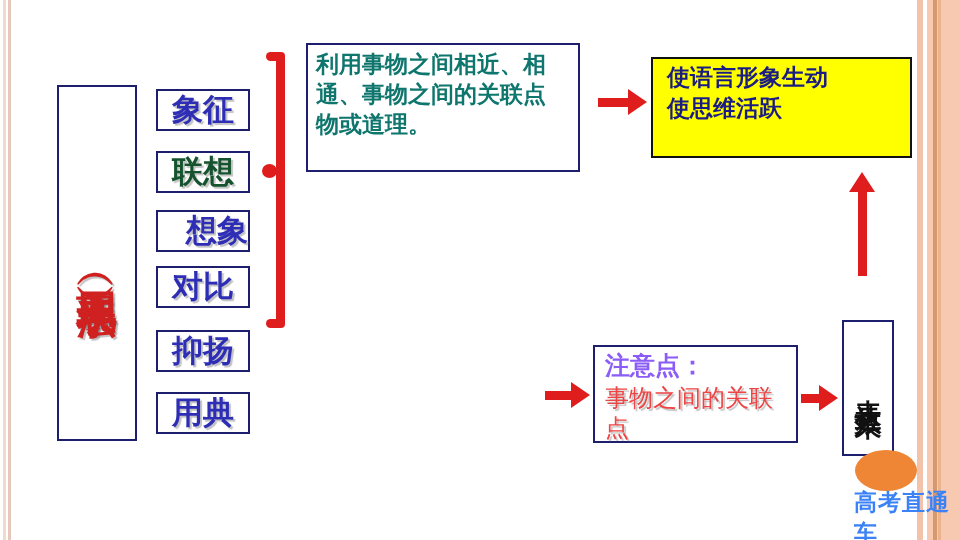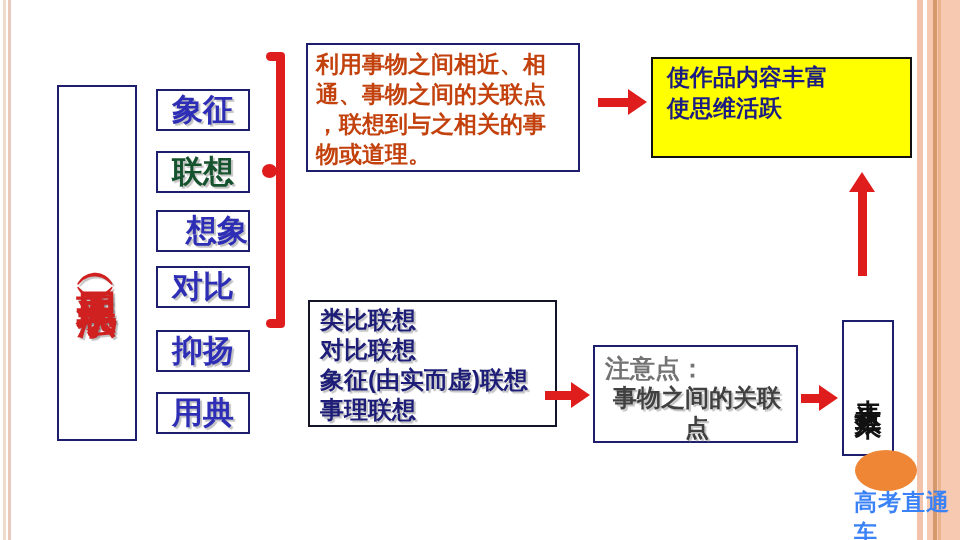--- a/index.html
+++ b/index.html
@@ -25,32 +25,32 @@
           font-size:31px;font-weight:bold;color:#2d2db5;}
   .method.red{color:#14532d;}
   
   #brace{left:262px;top:52px;width:25px;height:276px;}
   #brace .bar{position:absolute;left:14px;top:0;bottom:0;width:9px;background:#e01d1d;border-radius:4px;}
   #brace .hook-top{position:absolute;left:4px;top:0;width:15px;height:9px;background:#e01d1d;border-radius:5px 0 0 5px;}
   #brace .hook-bottom{position:absolute;left:4px;bottom:0;width:15px;height:9px;background:#e01d1d;border-radius:5px 0 0 5px;}
   #brace .nub{position:absolute;left:0;top:112px;width:15px;height:14px;background:#e01d1d;border-radius:50%;}
   
   #definition-box{left:306px;top:43px;width:274px;height:129px;padding:4px 6px 0 8px;
-      font-size:23px;font-weight:bold;color:#c2410c;line-height:30px;white-space:nowrap;}
+      font-size:23px;font-weight:bold;color:#0f766e;line-height:30px;white-space:nowrap;}
   
   #effect-box{left:651px;top:57px;width:261px;height:101px;background:#ffff00;border:2px solid #111;
       box-sizing:border-box;padding:3px 0 0 14px;font-size:23px;font-weight:bold;color:#1b1b84;
       line-height:31px;white-space:nowrap;}
   
   #types-box{left:308px;top:300px;width:249px;height:127px;padding:3px 0 0 10px;
       font-size:24px;font-weight:bold;color:#1d1d78;line-height:30px;white-space:nowrap;}
   
   #note-box{left:593px;top:345px;width:205px;height:98px;padding:6px 0 0 10px;box-sizing:border-box;}
-  #note-title{font-size:25px;font-weight:bold;color:#737373;line-height:30px;}
-  #note-body{font-size:24px;font-weight:bold;color:#404040;line-height:30px;width:184px;text-align:center;}
+  #note-title{font-size:25px;font-weight:bold;color:#8b5cf6;line-height:30px;font-family:Liberation Mono, monospace;}
+  #note-body{font-size:24px;font-weight:normal;color:#ef4444;line-height:30px;width:184px;}
   
   #result-box{left:842px;top:320px;width:52px;height:136px;display:flex;align-items:center;justify-content:center;
       border-width:2px;z-index:2;}
   #result-box .vtext{writing-mode:vertical-rl;font-family:"Liberation Serif","DejaVu Serif",serif;
       font-size:27px;font-weight:600;color:#111;letter-spacing:5px;}
   
   .arrow-r{position:absolute;height:26px;}
   .arrow-r .shaft{position:absolute;left:0;top:9px;height:9px;background:#e01d1d;}
   .arrow-r .head{position:absolute;right:0;top:0;width:0;height:0;
       border-top:13px solid transparent;border-bottom:13px solid transparent;border-left:19px solid #e01d1d;}
@@ -100,40 +100,33 @@
   <div id="brace" class="abs">
     <div class="bar"></div>
     <div class="hook-top"></div>
     <div class="hook-bottom"></div>
     <div class="nub"></div>
   </div>
 
   <div id="definition-box" class="navybox">
     <div>利用事物之间相近、相</div>
     <div>通、事物之间的关联点</div>
-    <div>，联想到与之相关的事</div>
     <div>物或道理。</div>
   </div>
 
   <div class="arrow-r" style="left:598px;top:89px;width:49px;">
     <div class="shaft" style="width:30px;"></div>
     <div class="head"></div>
   </div>
 
   <div id="effect-box" class="abs">
-    <div>使作品内容丰富</div>
+    <div>使语言形象生动</div>
     <div>使思维活跃</div>
   </div>
 
-  <div id="types-box" class="blackbox shadowed">
-    <div> 类比联想</div>
-    <div>对比联想</div>
-    <div>象征(由实而虚)联想</div>
-    <div>事理联想</div>
-  </div>
 
   <div class="arrow-r" style="left:545px;top:382px;width:45px;">
     <div class="shaft" style="width:26px;"></div>
     <div class="head"></div>
   </div>
 
   <div id="note-box" class="navybox">
     <div id="note-title">注意点：</div>
     <div id="note-body" class="shadowed">事物之间的关联点</div>
   </div>

